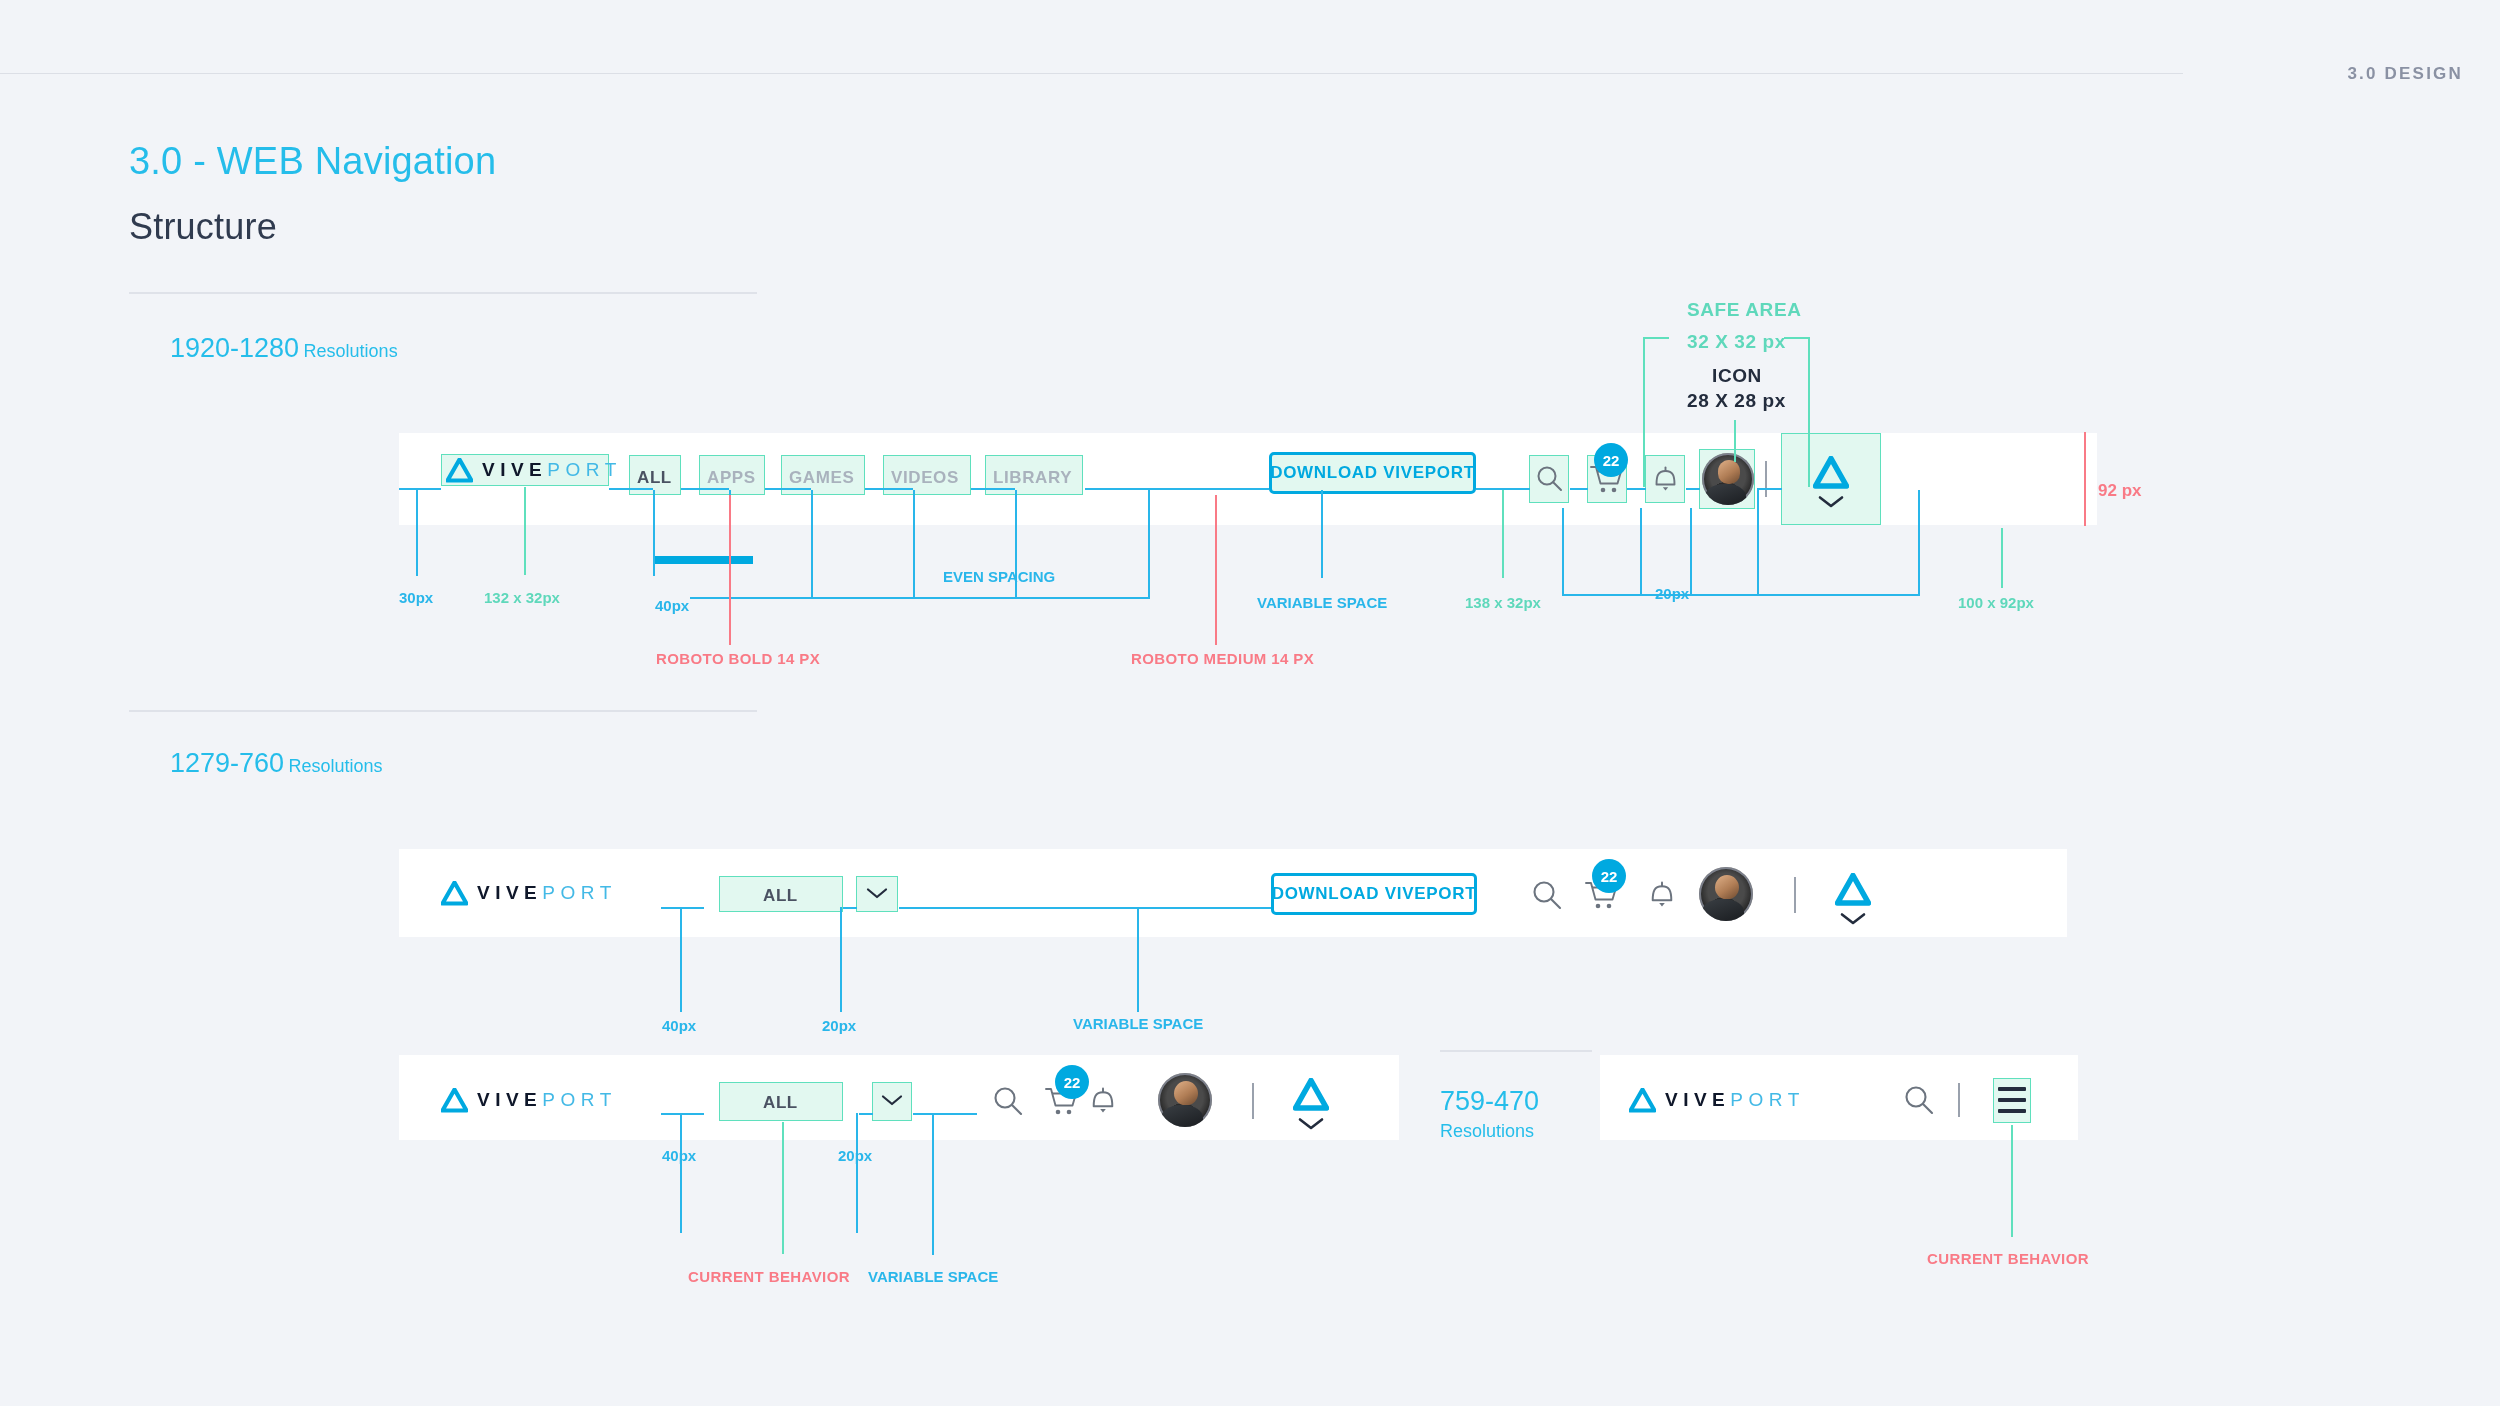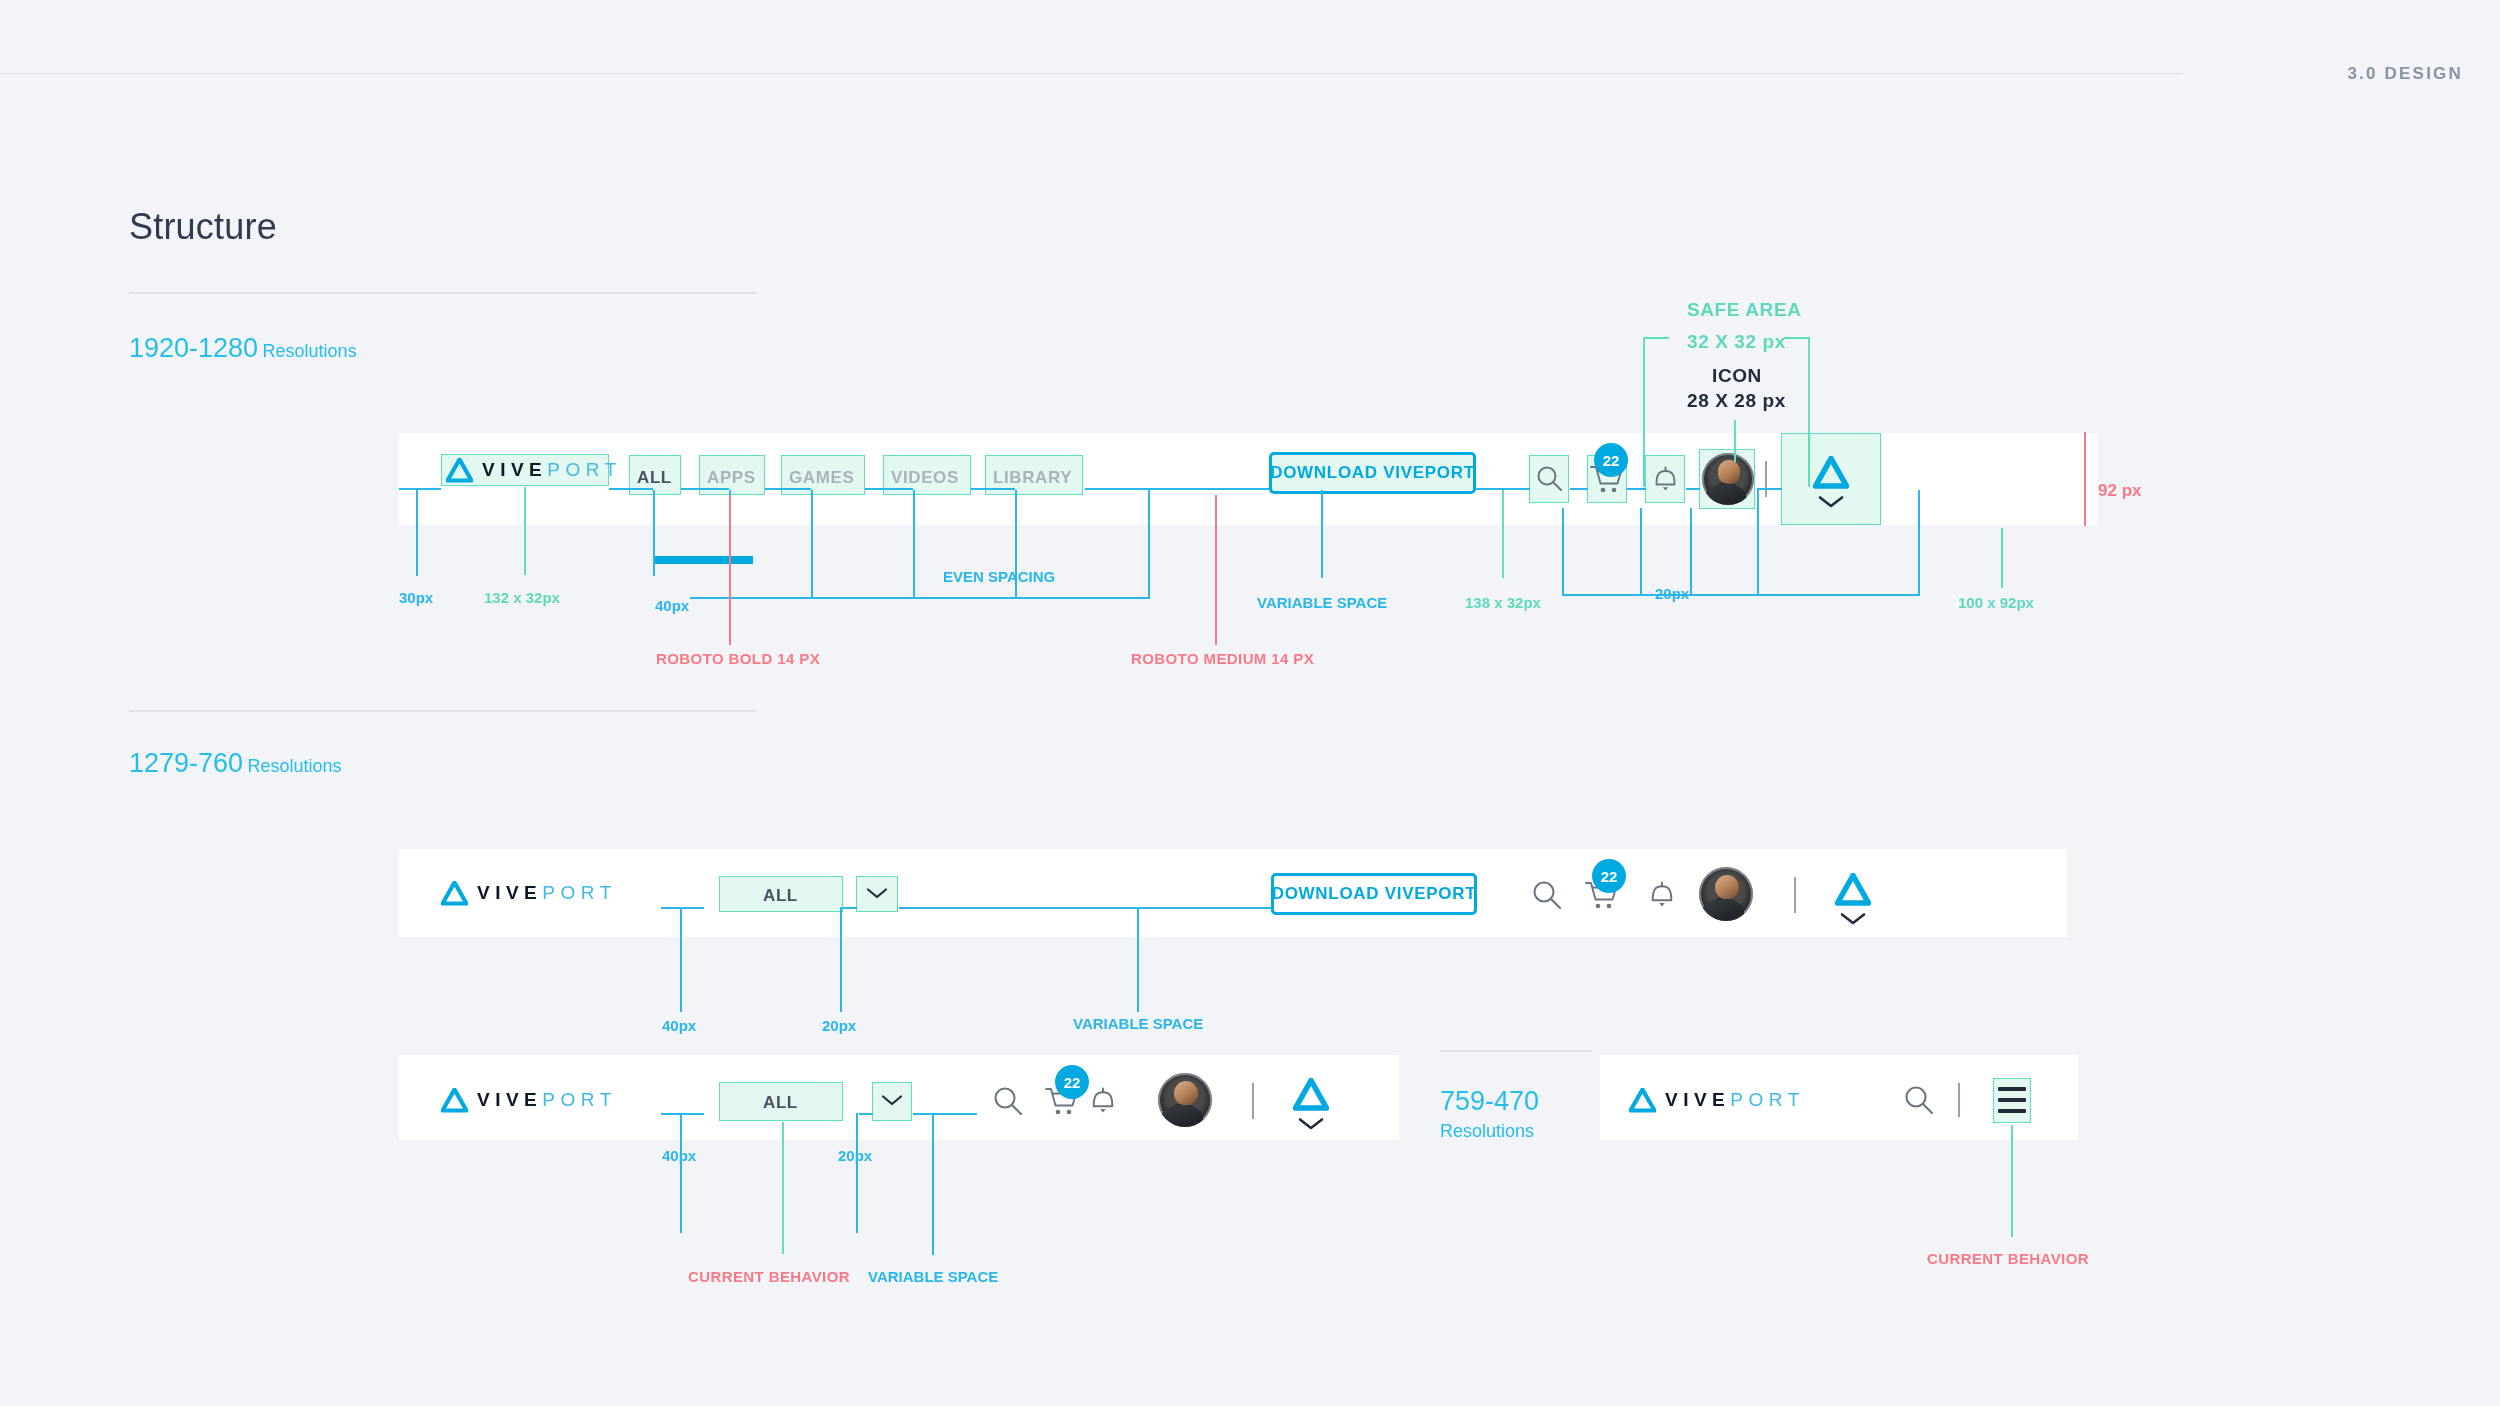--- a/index.html
+++ b/index.html
@@ -26,21 +26,21 @@
     position: absolute; left: 129px; top: 140px;
     font-size: 38px; font-weight: 400; color: #25bdea; letter-spacing: .2px;
   }
   .h2 {
     position: absolute; left: 129px; top: 206px;
     font-size: 36px; font-weight: 400; color: #303b4f; letter-spacing: .2px;
   }
   .rule {
     position: absolute; height: 2px; background: #dfe2e9;
   }
-  .res-line { position: absolute; white-space: nowrap; }
+  .res-line { position: absolute; white-space: nowrap; margin-left: 41px; }
   .res-num { font-size: 27px; color: #25bdea; font-weight: 400; }
   .res-word { font-size: 18px; color: #25bdea; font-weight: 400; }
 
   
   .navbar { position: absolute; background: #ffffff; }
 
   
   .logo { display: flex; align-items: center; gap: 9px; }
   .logo .word { font-weight: 700; letter-spacing: 5.5px; display: flex; }
   .logo .word .vive { color: #0f172a; }
@@ -127,20 +127,21 @@
   }
 </style>
 </head>
 <body>
 
 <div class="page">
 
   <div class="top-rule"></div>
   <div class="doc-tag">3.0 DESIGN</div>
 
+  <div class="h1">3.0 - WEB Navigation</div>
   <div class="h2">Structure</div>
   <div class="rule" style="left:129px; top:292px; width:628px;"></div>
 
   <div class="res-line" style="left:129px; top:333px;">
     <span class="res-num">1920-1280</span>
     <span class="res-word">Resolutions</span>
   </div>
 
   <div class="navbar" style="left:399px; top:433px; width:1698px; height:92px;">
 

